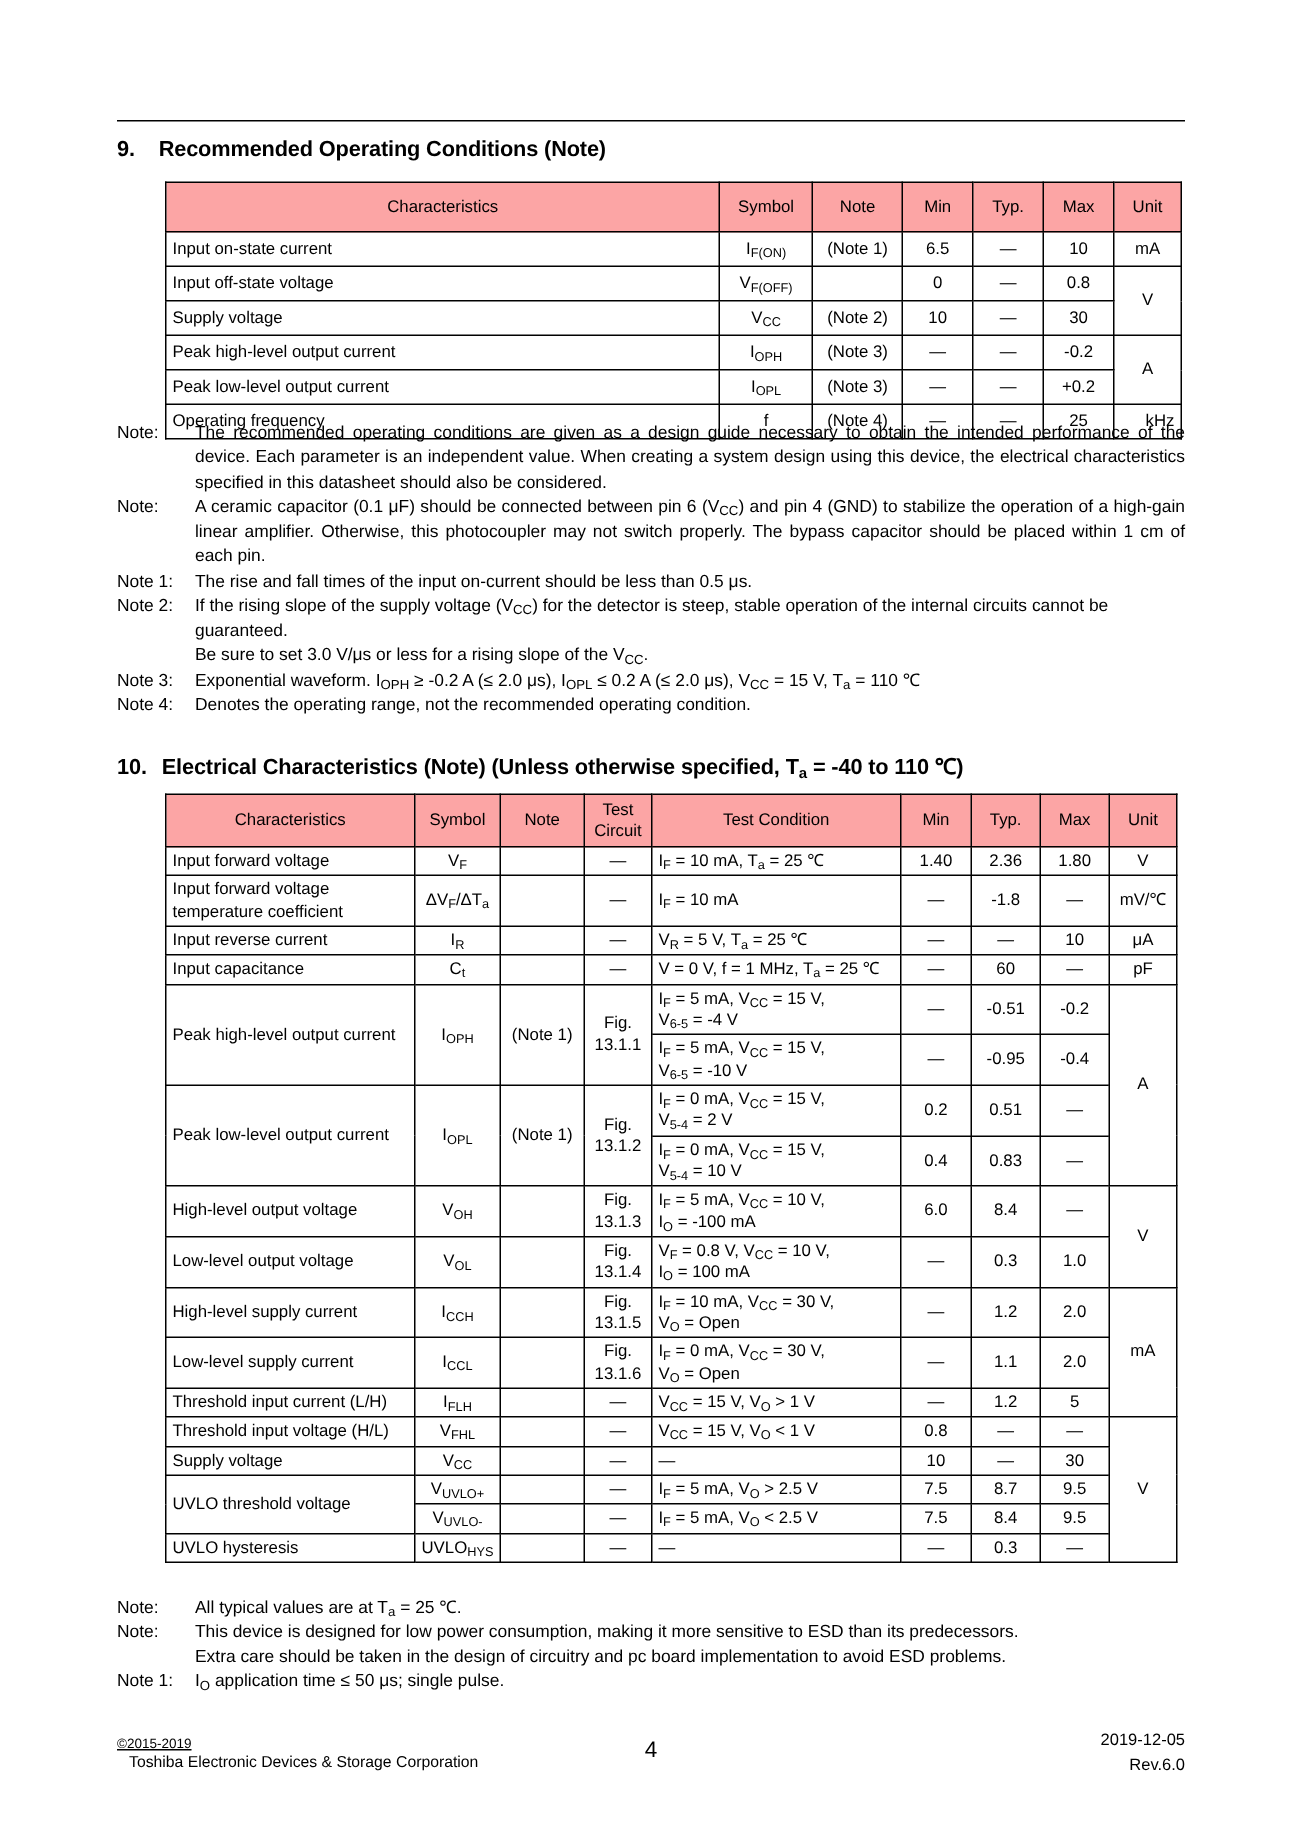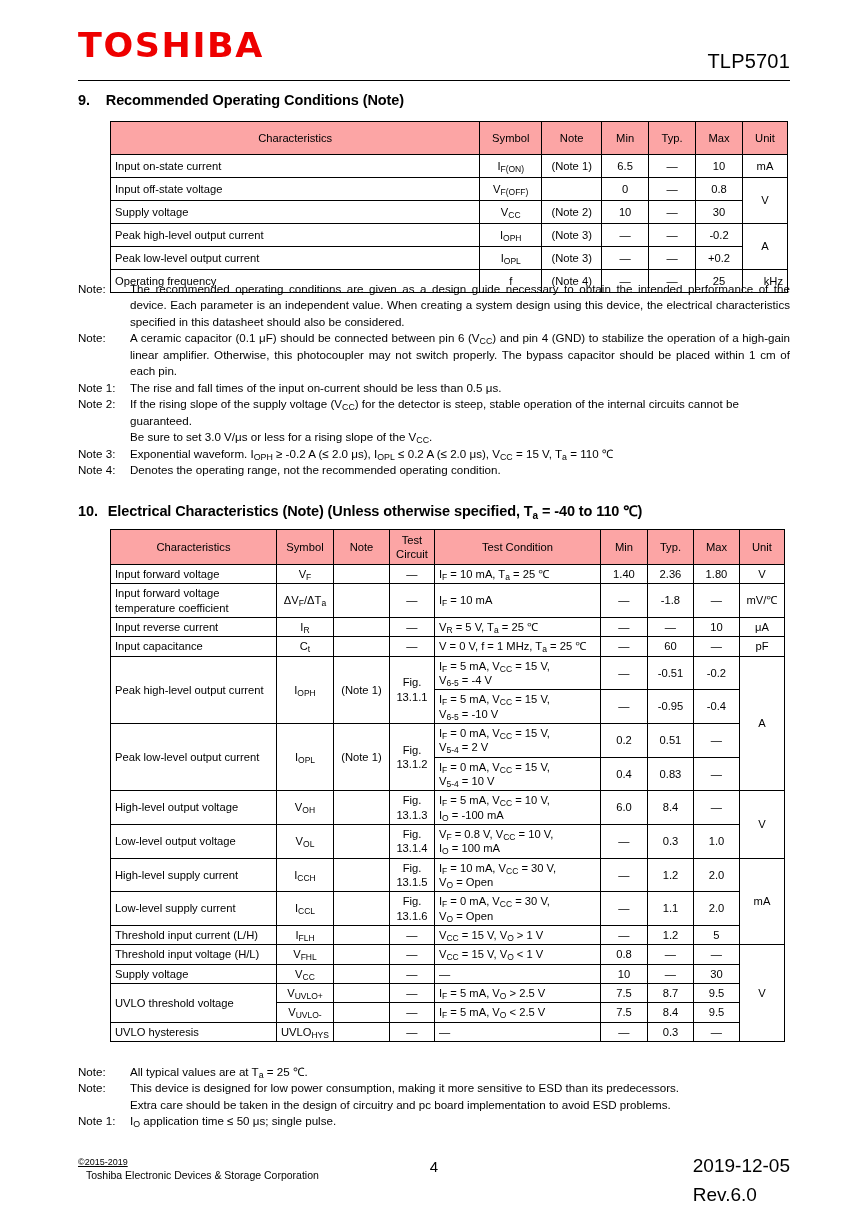--- a/index.html
+++ b/index.html
@@ -100,34 +100,30 @@
   .foot-left .corp { padding-left: 8px; font-size: 10.5px; }
   .foot-page {
     position: absolute;
     left: 0; right: 0; top: 1158px;
     text-align: center;
     font-size: 15px;
   }
   .foot-right {
     position: absolute;
     right: 78px; top: 1152px;
-    text-align: left;
-    font-size: 19px;
+    text-align: right;
+    font-size: 11px;
     line-height: 1.5;
   }
 </style>
 </head>
 <body>
 
 <div class="page">
 
-  <div class="hdr">
-    <div class="logo">TOSHIBA</div>
-    <div class="partno">TLP5701</div>
-  </div>
   <div class="hrule"></div>
 
   <div class="sec" style="left:78px; top:92px;">
     <span>9.</span>
     <span style="display:inline-block;width:8px"></span>
     <span>Recommended Operating Conditions (Note)</span>
   </div>
 
   <div style="position:absolute; left:110px; top:121px; width:678px;">
     <table class="dt" id="tbl9">

